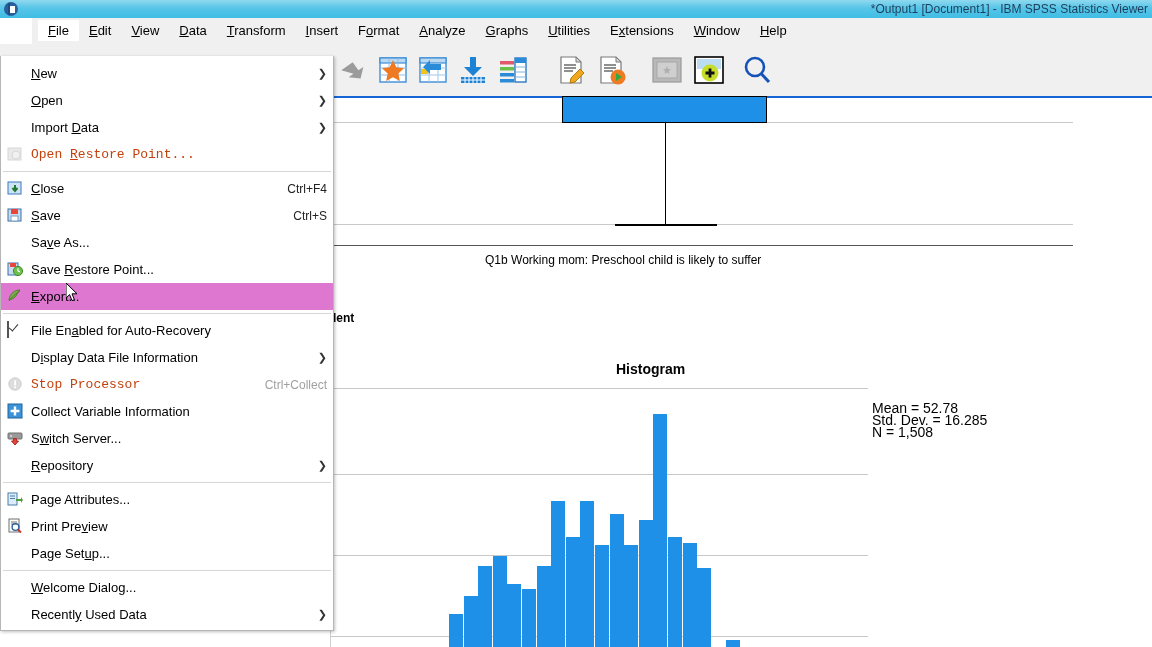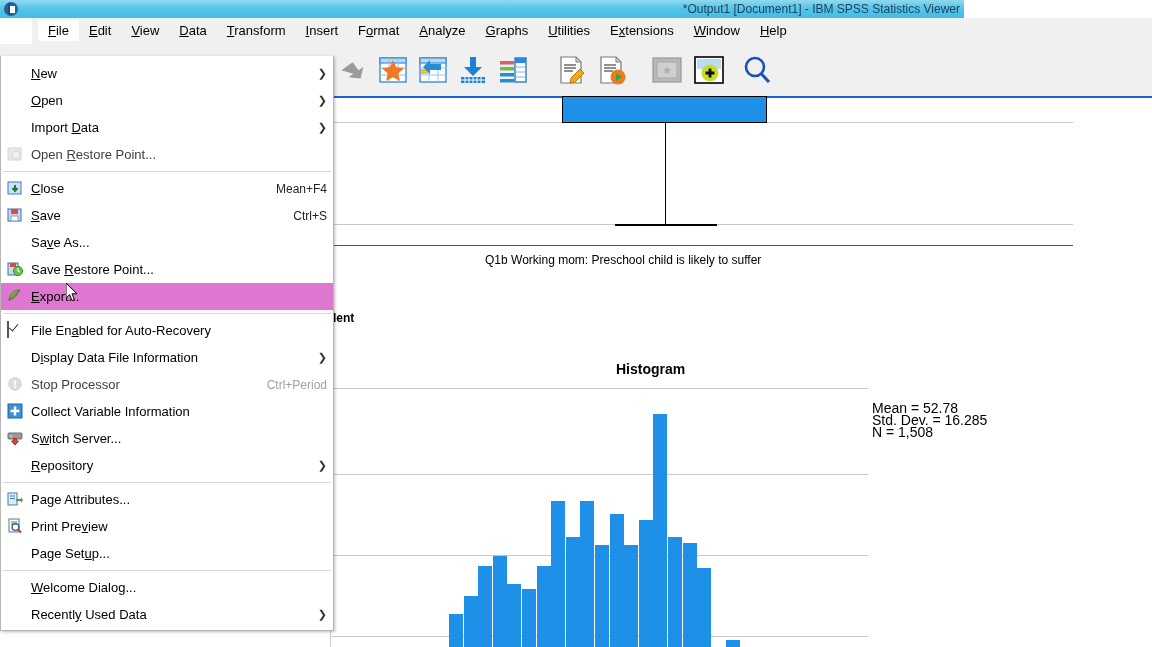--- a/index.html
+++ b/index.html
@@ -6,21 +6,21 @@
   body{
     width:1152px;height:647px;overflow:hidden;
     font-family:"Liberation Sans", sans-serif;
     background:#ffffff;
     -webkit-font-smoothing:none;
   }
   .app{position:relative;width:1152px;height:647px;overflow:hidden;}
 
   
   .titlebar{
-    position:absolute;left:0;top:0;width:964px;height:18px;
+    position:absolute;left:0;top:0;width:1152px;height:18px;
     background:linear-gradient(to bottom,#8fd9ef 0%,#57c5e8 45%,#3fbde4 100%);
     display:flex;align-items:center;
   }
   .titlebar .tb-icon{
     width:16px;height:16px;margin-left:3px;position:relative;flex:0 0 auto;
   }
   .tb-icon .glob{
     position:absolute;left:1px;top:1px;width:14px;height:14px;border-radius:50%;
     background:#2a5f9e;
   }
@@ -94,21 +94,21 @@
     font-size:13px;color:#000;
   }
   .fm-row{
     position:relative;display:flex;align-items:center;height:27px;
     padding:0 6px 0 6px;box-sizing:border-box;white-space:nowrap;cursor:default;
   }
   .fm-row.highlight{background:#dd77cf;}
   .fm-icon{width:18px;height:18px;margin-right:6px;position:relative;flex:0 0 auto;}
   .fm-label{flex:1 1 auto;}
   .fm-label u{text-decoration:underline;}
-  .fm-label.dim{color:#404040;}
+  .fm-label.dim{color:#c2410c;font-family:Liberation Mono, monospace;}
   .fm-accel{color:#222;margin-left:18px;font-size:12px;}
   .fm-accel.dim{color:#a0a0a0;}
   .fm-arrow{margin-left:10px;font-size:11px;color:#333;}
   .fm-sep{height:1px;background:#d6d6d6;margin:3px 2px;}
   .fm-check{
     width:12px;height:12px;border:1px solid #555;background:#fff;position:relative;
   }
   .fm-check:after{
     content:"";position:absolute;left:3px;top:0px;width:4px;height:8px;
     border:solid #333;border-width:0 1.6px 1.6px 0;transform:rotate(40deg);
@@ -349,21 +349,21 @@
           </svg></span>
         <span class="fm-label dim">Open <u>R</u>estore Point...</span>
       </div>
       <div class="fm-sep"></div>
       <div class="fm-row">
         <span class="fm-icon"><svg width="16" height="16">
             <rect x="1" y="2" width="13" height="12" fill="#cfe2f5" stroke="#3b7bbf"></rect>
             <path d="M8 5 L8 10 M5.5 8 L8 11 L10.5 8" stroke="#1f7a2f" stroke-width="2" fill="none"></path>
           </svg></span>
         <span class="fm-label"><u>C</u>lose</span>
-        <span class="fm-accel">Mean+F4</span>
+        <span class="fm-accel">Ctrl+F4</span>
       </div>
       <div class="fm-row">
         <span class="fm-icon"><svg width="16" height="16">
             <rect x="1" y="2" width="13" height="12" fill="#c8dcf0" stroke="#3b6fa8"></rect>
             <rect x="4" y="2" width="7" height="5" fill="#e8453c"></rect>
             <rect x="4" y="9" width="7" height="5" fill="#fff" stroke="#7a9dc2"></rect>
           </svg></span>
         <span class="fm-label"><u>S</u>ave</span>
         <span class="fm-accel">Ctrl+S</span>
       </div>
@@ -397,21 +397,21 @@
         <span class="fm-label">D<u>i</u>splay Data File Information</span>
         <span class="fm-arrow">❯</span>
       </div>
       <div class="fm-row">
         <span class="fm-icon" style="opacity: 0.45;"><svg width="16" height="16">
             <circle cx="8" cy="8" r="6.2" fill="#b4b4b4" stroke="#909090"></circle>
             <rect x="7.2" y="4.4" width="1.8" height="5" fill="#fff"></rect>
             <rect x="7.2" y="10.4" width="1.8" height="1.8" fill="#fff"></rect>
           </svg></span>
         <span class="fm-label dim">Stop Processor</span>
-        <span class="fm-accel dim">Ctrl+Period</span>
+        <span class="fm-accel dim">Ctrl+Collect</span>
       </div>
       <div class="fm-row">
         <span class="fm-icon"><svg width="16" height="16">
             <rect x="1" y="1" width="14" height="14" fill="#3b92d8" stroke="#23659c"></rect>
             <path d="M6.8 3.6 L9.2 3.6 L9.2 6.8 L12.4 6.8 L12.4 9.2 L9.2 9.2 L9.2 12.4 L6.8 12.4 L6.8 9.2 L3.6 9.2 L3.6 6.8 L6.8 6.8 Z" fill="#fff"></path>
           </svg></span>
         <span class="fm-label">Collect Variable Information</span>
       </div>
       <div class="fm-row">
         <span class="fm-icon"><svg width="16" height="16">

